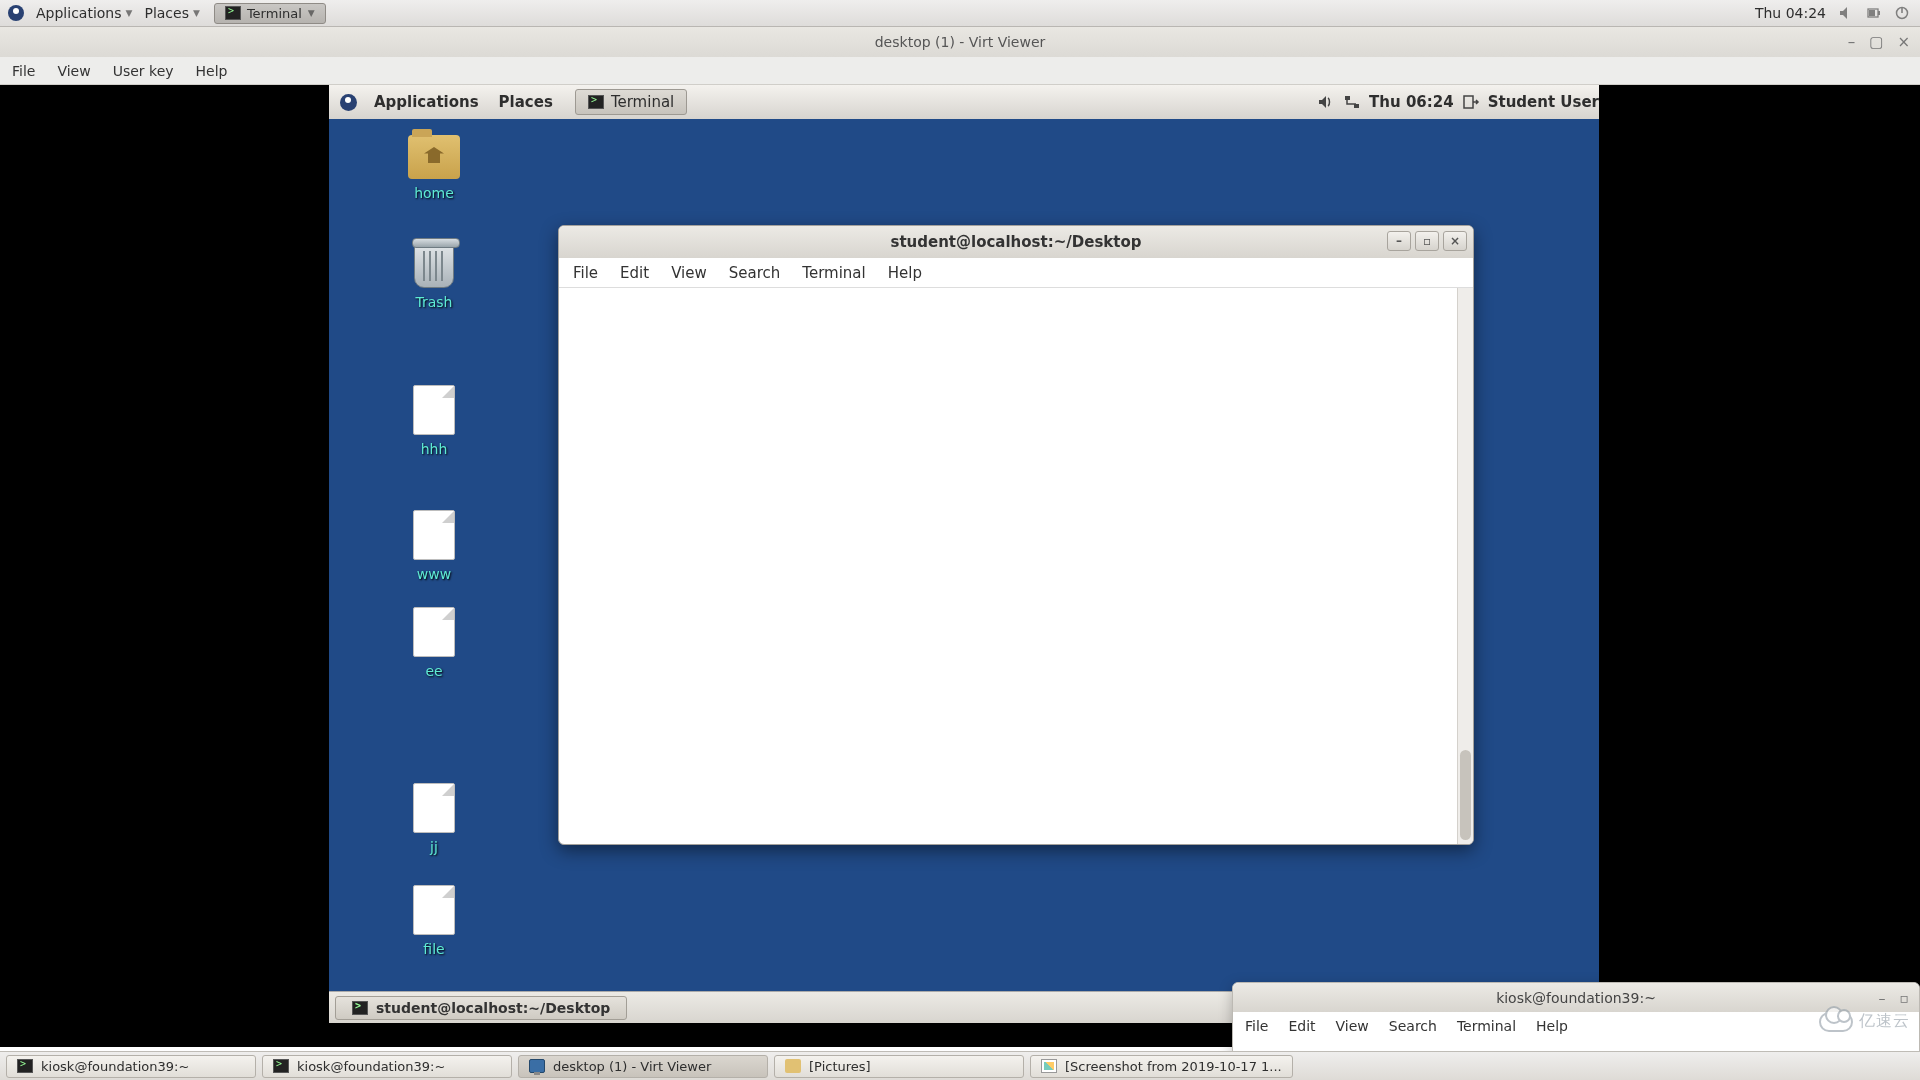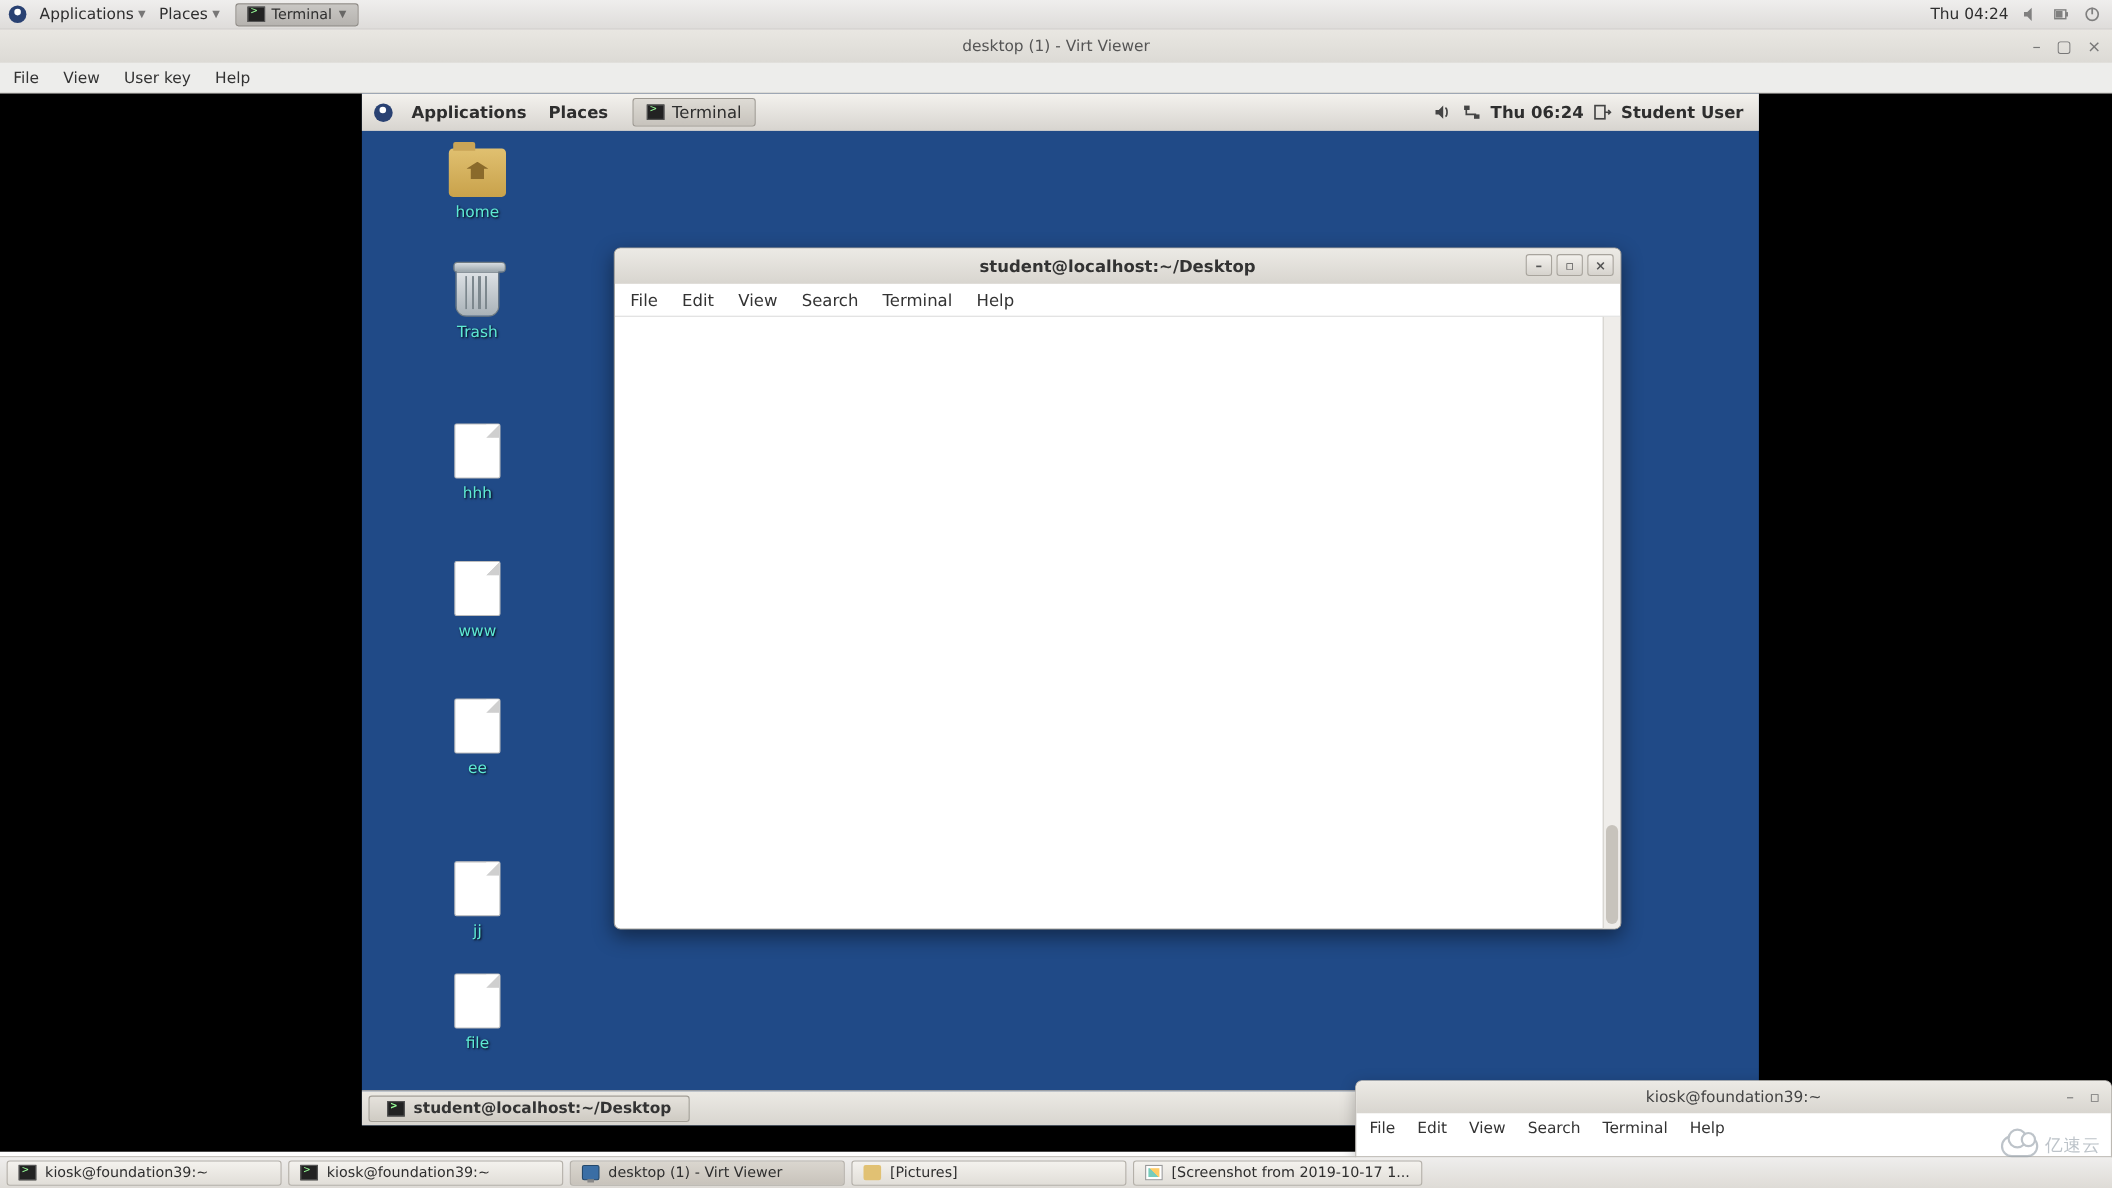--- a/index.html
+++ b/index.html
@@ -30,21 +30,21 @@
 #vm-view  { position:absolute; left:329px; top:0; width:1270px; height:687px; background:#204a87; }
 
 
 #vm-panel { position:absolute; left:0; top:0; width:100%; height:34px;
   background:linear-gradient(#f4f2ee,#d7d4cf); display:flex; align-items:center; font-size:15px; color:#2e2e2e; font-weight:600; }
 #vm-panel .fedora-icon { width:17px; height:17px; margin:0 7px 0 11px; background:#294172; border-radius:50%; position:relative; }
 #vm-panel .fedora-icon::after { content:""; position:absolute; width:6px; height:6px; background:#fff; border-radius:50%; left:5px; top:3px; }
 #vm-panel .m { padding:0 10px; font-weight:700; }
 #vm-panel .m2 { font-weight:500; }
 #vm-panel .task { margin-left:12px; padding:3px 12px; background:linear-gradient(#dedbd5,#c7c3bc); border:1px solid #9d9992; border-radius:3px; display:flex; align-items:center; gap:7px; font-weight:500; font-size:15px; }
-#vm-panel .right { margin-left:auto; display:flex; align-items:center; gap:8px; padding-right:14px; font-weight:700; }
+#vm-panel .right { margin-left:auto; display:flex; align-items:center; gap:8px; font-weight:700; }
 #vm-panel .right .ico { width:18px; height:18px; }
 .spk-ico svg, .net-ico svg, .logout-ico svg { width:100%; height:100%; fill:#444; }
 
 
 .di { position:absolute; width:90px; text-align:center; color:#5eead4; font-size:14px; text-shadow:1px 1px 2px #000; }
 .di .pic { width:52px; height:44px; margin:0 auto 6px; }
 .folder-ic { background:linear-gradient(#e0c070,#c9a24b); border-radius:4px; position:relative; }
 .folder-ic::before { content:""; position:absolute; left:4px; top:-6px; width:20px; height:8px; background:#caa557; border-radius:2px 2px 0 0; }
 .folder-ic::after { content:""; position:absolute; left:16px; top:12px; width:20px; height:16px; background:#8a6a2b; clip-path:polygon(50% 0,100% 40%,80% 40%,80% 100%,20% 100%,20% 40%,0 40%); }
 .trash-ic { width:40px; height:46px; margin:0 auto 6px; background:linear-gradient(#e3e7ea,#a9b2b8); border-radius:6px 6px 10px 10px; position:relative; border:1px solid #6f7b82; }
@@ -79,21 +79,21 @@
 #host-task .tb { height:23px; min-width:250px; padding:0 10px; margin-left:6px; background:linear-gradient(#f4f2ee,#e1ded8); border:1px solid #b4b0a9; border-radius:3px; display:flex; align-items:center; gap:8px; font-size:13px; color:#2e2e2e; }
 #host-task .tb.active { background:linear-gradient(#dad6cf,#c8c3bb); }
 .mini-ico { width:16px; height:14px; }
 .mon-ico { background:#3a6ea5; border:1px solid #24486b; border-radius:2px; position:relative; }
 .mon-ico::after { content:""; position:absolute; left:4px; bottom:-3px; width:6px; height:3px; background:#888; }
 .fold-mini { background:#e1c173; border-radius:2px; }
 .img-mini { background:#fff; border:1px solid #999; position:relative; }
 .img-mini::after { content:""; position:absolute; left:2px; top:2px; right:2px; bottom:2px; background:linear-gradient(45deg,#7cb 50%,#fc6 50%); }
 
 
-#wm { position:absolute; right:10px; bottom:28px; font-size:16px; color:#9aa4ad; opacity:.65; display:flex; align-items:center; gap:6px; font-weight:500; letter-spacing:1px; }
+#wm { position:absolute; right:10px; bottom:48px; font-size:16px; color:#9aa4ad; opacity:.65; display:flex; align-items:center; gap:6px; font-weight:500; letter-spacing:1px; }
 #wm .cloud { width:34px; height:20px; border:2px solid #9aa4ad; border-radius:12px; position:relative; }
 #wm .cloud::before,#wm .cloud::after { content:""; position:absolute; border:2px solid #9aa4ad; border-radius:50%; background:#fff; }
 #wm .cloud::before { width:14px; height:14px; left:4px; top:-8px; }
 #wm .cloud::after { width:10px; height:10px; left:16px; top:-5px; }
 </style>
 </head>
 <body>
 
 <div id="host-top" data-name="host-top-panel">
   <span class="fedora-icon" data-name="fedora-icon"></span>
@@ -198,21 +198,21 @@
       <div id="vm-taskbar" data-name="vm-taskbar">
         <span class="tbtn" data-name="vm-taskbar-terminal">
           <span class="term-glyph" data-name="terminal-icon"></span>
           <span>student@localhost:~/Desktop</span>
         </span>
       </div>
     <div class="di" data-name="desktop-icon-home" style="left: 60px; top: 50px;"><div class="pic folder-ic" data-name="folder-icon"></div><span>home</span></div>
         <div class="di" data-name="desktop-icon-trash" style="left: 60px; top: 157px;"><div class="trash-ic" data-name="trash-icon"></div><span>Trash</span></div>
         <div class="di" data-name="desktop-icon-hhh" style="left: 60px; top: 300px;"><div class="file-ic" data-name="file-icon"></div><span>hhh</span></div>
         <div class="di" data-name="desktop-icon-www" style="left: 60px; top: 425px;"><div class="file-ic" data-name="file-icon"></div><span>www</span></div>
-        <div class="di" data-name="desktop-icon-ee" style="left: 60px; top: 550px;"><div class="file-ic" data-name="file-icon"></div><span>ee</span></div>
+        <div class="di" data-name="desktop-icon-ee" style="left: 60px; top: 522px;"><div class="file-ic" data-name="file-icon"></div><span>ee</span></div>
         <div class="di" data-name="desktop-icon-jj" style="left: 60px; top: 698px;"><div class="file-ic" data-name="file-icon"></div><span>jj</span></div>
         <div class="di" data-name="desktop-icon-file" style="left: 60px; top: 800px;"><div class="file-ic" data-name="file-icon"></div><span>file</span></div>
       </div>
 
   </div>
 </div>
 
 <div style="position:absolute; left:329px; top:85px; width:1270px; height:687px; pointer-events:none;">
   
 </div>

